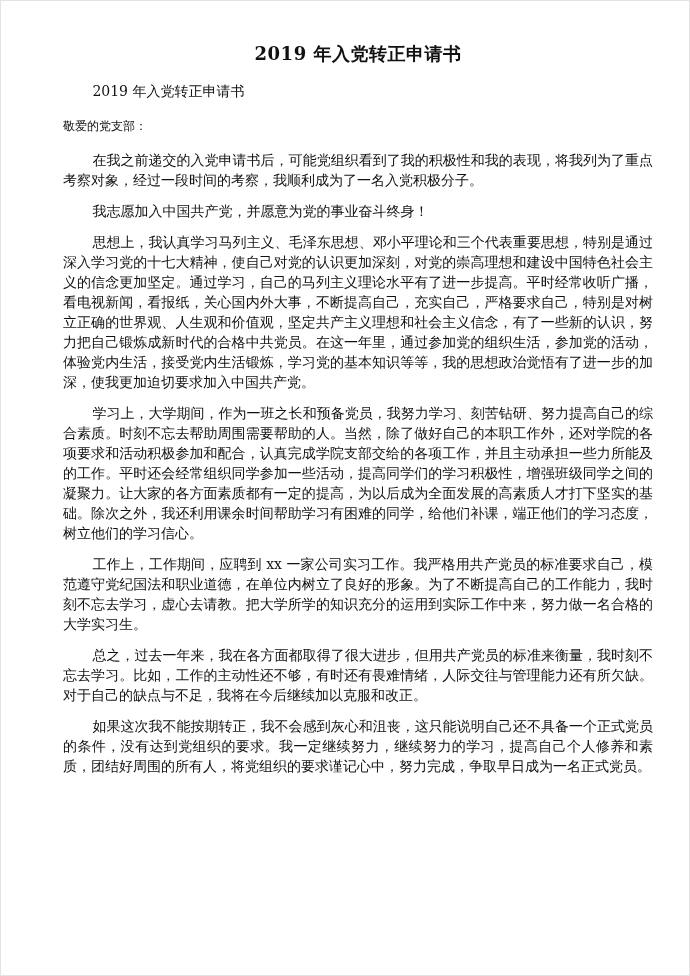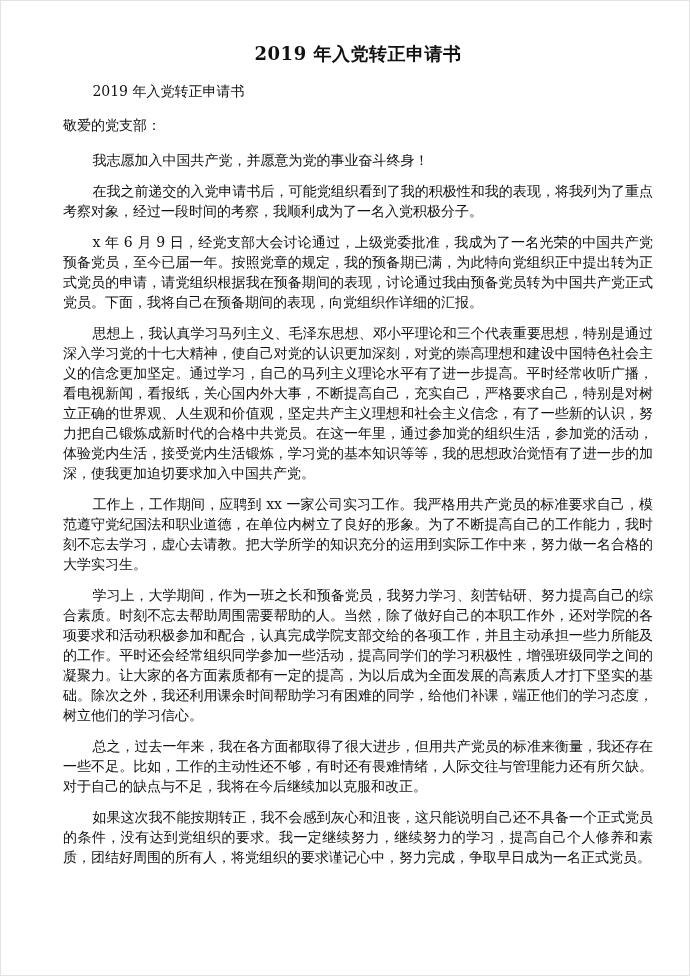--- a/index.html
+++ b/index.html
@@ -26,47 +26,45 @@
     line-height: 26px;
     letter-spacing: 0.5px;
   }
   .doc-subtitle {
     font-size: 14px;
     margin: 0 0 15px 0;
     line-height: 20px;
     text-indent: 2.1em;
   }
   .salutation {
-    font-size: 14px;
+    font-size: 12px;
     margin: 0 0 14px 0;
     line-height: 20px;
     text-indent: 0;
-    font-family: Liberation Mono, monospace;
   }
   .body-paragraphs p {
     font-size: 14px;
     line-height: 20px;
     margin: 0 0 11px 0;
     text-indent: 2.1em;
     text-align: justify;
   }
 </style>
 </head>
 <body>
 
 <div class="page">
   <h1 class="doc-title">2019 年入党转正申请书</h1>
 
   <p class="doc-subtitle">2019 年入党转正申请书</p>
 
   <p class="salutation">敬爱的党支部：</p>
 
   <div class="body-paragraphs">
+      <p>在我之前递交的入党申请书后，可能党组织看到了我的积极性和我的表现，将我列为了重点考察对象，经过一段时间的考察，我顺利成为了一名入党积极分子。</p>
       <p>我志愿加入中国共产党，并愿意为党的事业奋斗终身！</p>
-      <p>在我之前递交的入党申请书后，可能党组织看到了我的积极性和我的表现，将我列为了重点考察对象，经过一段时间的考察，我顺利成为了一名入党积极分子。</p>
-      <p>x 年 6 月 9 日，经党支部大会讨论通过，上级党委批准，我成为了一名光荣的中国共产党预备党员，至今已届一年。按照党章的规定，我的预备期已满，为此特向党组织正中提出转为正式党员的申请，请党组织根据我在预备期间的表现，讨论通过我由预备党员转为中国共产党正式党员。下面，我将自己在预备期间的表现，向党组织作详细的汇报。</p>
       <p>思想上，我认真学习马列主义、毛泽东思想、邓小平理论和三个代表重要思想，特别是通过深入学习党的十七大精神，使自己对党的认识更加深刻，对党的崇高理想和建设中国特色社会主义的信念更加坚定。通过学习，自己的马列主义理论水平有了进一步提高。平时经常收听广播，看电视新闻，看报纸，关心国内外大事，不断提高自己，充实自己，严格要求自己，特别是对树立正确的世界观、人生观和价值观，坚定共产主义理想和社会主义信念，有了一些新的认识，努力把自己锻炼成新时代的合格中共党员。在这一年里，通过参加党的组织生活，参加党的活动，体验党内生活，接受党内生活锻炼，学习党的基本知识等等，我的思想政治觉悟有了进一步的加深，使我更加迫切要求加入中国共产党。</p>
+      <p>学习上，大学期间，作为一班之长和预备党员，我努力学习、刻苦钻研、努力提高自己的综合素质。时刻不忘去帮助周围需要帮助的人。当然，除了做好自己的本职工作外，还对学院的各项要求和活动积极参加和配合，认真完成学院支部交给的各项工作，并且主动承担一些力所能及的工作。平时还会经常组织同学参加一些活动，提高同学们的学习积极性，增强班级同学之间的凝聚力。让大家的各方面素质都有一定的提高，为以后成为全面发展的高素质人才打下坚实的基础。除次之外，我还利用课余时间帮助学习有困难的同学，给他们补课，端正他们的学习态度，树立他们的学习信心。</p>
       <p>工作上，工作期间，应聘到 xx 一家公司实习工作。我严格用共产党员的标准要求自己，模范遵守党纪国法和职业道德，在单位内树立了良好的形象。为了不断提高自己的工作能力，我时刻不忘去学习，虚心去请教。把大学所学的知识充分的运用到实际工作中来，努力做一名合格的大学实习生。</p>
-      <p>学习上，大学期间，作为一班之长和预备党员，我努力学习、刻苦钻研、努力提高自己的综合素质。时刻不忘去帮助周围需要帮助的人。当然，除了做好自己的本职工作外，还对学院的各项要求和活动积极参加和配合，认真完成学院支部交给的各项工作，并且主动承担一些力所能及的工作。平时还会经常组织同学参加一些活动，提高同学们的学习积极性，增强班级同学之间的凝聚力。让大家的各方面素质都有一定的提高，为以后成为全面发展的高素质人才打下坚实的基础。除次之外，我还利用课余时间帮助学习有困难的同学，给他们补课，端正他们的学习态度，树立他们的学习信心。</p>
-      <p>总之，过去一年来，我在各方面都取得了很大进步，但用共产党员的标准来衡量，我还存在一些不足。比如，工作的主动性还不够，有时还有畏难情绪，人际交往与管理能力还有所欠缺。对于自己的缺点与不足，我将在今后继续加以克服和改正。</p>
+      <p>总之，过去一年来，我在各方面都取得了很大进步，但用共产党员的标准来衡量，我时刻不忘去学习。比如，工作的主动性还不够，有时还有畏难情绪，人际交往与管理能力还有所欠缺。对于自己的缺点与不足，我将在今后继续加以克服和改正。</p>
       <p>如果这次我不能按期转正，我不会感到灰心和沮丧，这只能说明自己还不具备一个正式党员的条件，没有达到党组织的要求。我一定继续努力，继续努力的学习，提高自己个人修养和素质，团结好周围的所有人，将党组织的要求谨记心中，努力完成，争取早日成为一名正式党员。</p>
     </div>
 </div>
 
 </body></html>

